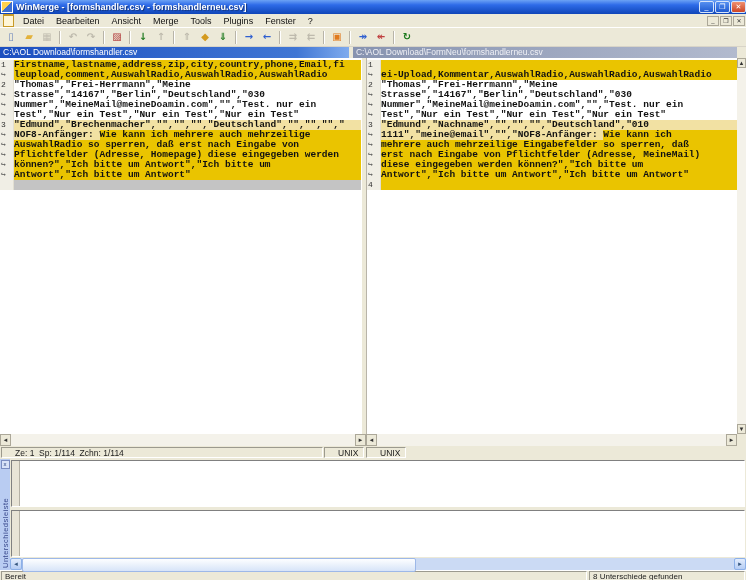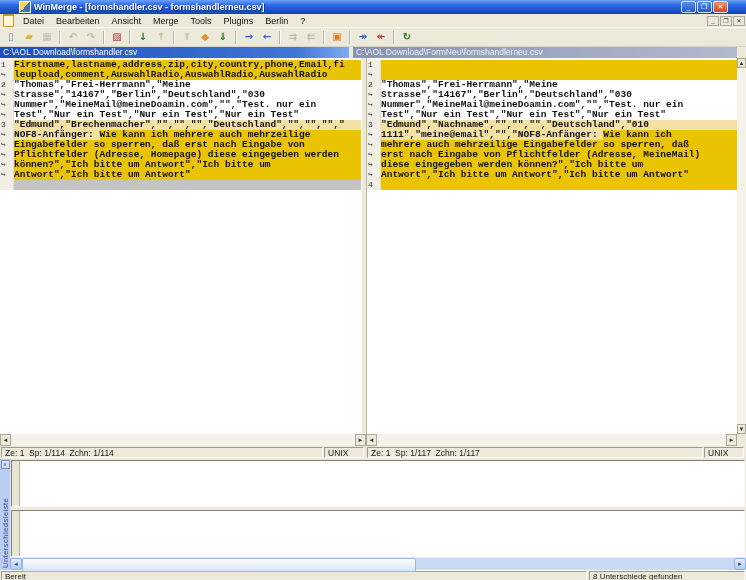--- a/index.html
+++ b/index.html
@@ -1,20 +1,20 @@
 <!DOCTYPE html>
 <html style="--difference: #EAC400; --word_difference: #F2E1A3; --ghost_line: #C4C4C4; --chrome: #ECE9D8; --active_header_start: #1C4FC0; --active_header_end: #4076D4; --inactive_header_start: #8793B0; --inactive_header_end: #B2BACE; --title_start: #2E6BE8; --title_end: #0F45B8; --dock_caption: #B9CCF2; --taskbar_green: #7FA055; --taskbar_blue: #4A6FC4;"><head>
 <meta charset="utf-8">
 <style>
   html,body{margin:0;padding:0;background:#000;}
   .win{position:relative;width:746px;height:580px;overflow:hidden;
        font-family:"Liberation Sans",sans-serif;background:var(--chrome);
        -webkit-font-smoothing:antialiased;}
   
-  .titlebar{height:14px;display:flex;align-items:center;padding:0 18px;
+  .titlebar{height:14px;display:flex;align-items:center;padding:0 0;
     background:linear-gradient(180deg,#6CA2F5 0%,var(--title_start) 35%,var(--title_end) 100%);}
   .app-icon{width:10px;height:10px;margin:0 3px 0 1px;flex:none;border:1px solid #fff;
     background:linear-gradient(135deg,#FFD34E 0%,#FFD34E 50%,#3E6FD0 50%,#3E6FD0 100%);}
   .title-text{flex:1;color:#fff;font-size:9px;font-weight:700;white-space:nowrap;
     overflow:hidden;text-shadow:1px 1px 1px #12337A;}
   .cap-btn{width:15px;height:12px;flex:none;margin-left:1px;border-radius:2px;
     border:1px solid #D6E4FA;color:#fff;font-size:7px;line-height:10px;text-align:center;
     background:linear-gradient(180deg,#558FF0,#1F5AD0);padding:0;font-family:"Liberation Sans",sans-serif;}
   .cap-btn.close{background:linear-gradient(180deg,#F09070,#CE4526);}
   
@@ -73,21 +73,21 @@
     font-size:6px;line-height:10px;text-align:center;color:#333;padding:0;box-sizing:border-box;}
   .htrack{flex:1;}
   .hs-corner{width:9px;background:var(--chrome);}
   
   .pane-status-row{height:13px;display:flex;background:var(--chrome);align-items:center;}
   .pstatus{display:flex;height:13px;align-items:center;}
   .pstatus.left{width:366px;}
   .pstatus.right{width:380px;}
   .cell{font-size:8.5px;color:#222;line-height:10px;white-space:pre;
     border:1px solid;border-color:#9C9A8E #FFFFFF #FFFFFF #9C9A8E;background:var(--chrome);
-    padding:0 3px;height:11px;box-sizing:border-box;display:flex;align-items:center;}
+    padding:0 13px;height:11px;box-sizing:border-box;display:flex;align-items:center;}
   .cell.pos{flex:1;margin:0 1px;}
   .cell.eol{width:40px;flex:none;margin-right:2px;justify-content:flex-start;}
   
   .diffpane{height:111px;display:flex;background:var(--chrome);}
   .dp-caption{width:10px;flex:none;background:var(--dock_caption);display:flex;flex-direction:column;align-items:center;}
   .dp-close{width:9px;height:9px;flex:none;margin-top:1px;border:1px solid #7A8CC0;background:#D8E2F8;
     font-size:6px;line-height:7px;text-align:center;color:#27407E;padding:0;}
   .dp-vtext{flex:1;writing-mode:vertical-rl;transform:rotate(180deg);font-size:7.5px;color:#39498C;
     padding-top:2px;letter-spacing:.5px;white-space:nowrap;overflow:hidden;}
   .dp-body{flex:1;display:flex;flex-direction:column;}
@@ -126,21 +126,21 @@
 
   <div class="menubar">
     <span class="mdi-doc"></span>
     <span style="display:flex;">
         <span class="menu-item">Datei</span>
         <span class="menu-item">Bearbeiten</span>
         <span class="menu-item">Ansicht</span>
         <span class="menu-item">Merge</span>
         <span class="menu-item">Tools</span>
         <span class="menu-item">Plugins</span>
-        <span class="menu-item">Berlin</span>
+        <span class="menu-item">Fenster</span>
         <span class="menu-item">?</span>
       </span>
     <span class="menu-spacer"></span>
     <button class="mdi-btn">_</button>
     <button class="mdi-btn">❐</button>
     <button class="mdi-btn">✕</button>
   </div>
 
   <div class="toolbar">
       <button class="tb">
@@ -256,21 +256,21 @@
           <span class="fill bg-word"></span>
         </div>
         <div class="ed-row">
           <span class="gut wrapg">↪</span>
           <span class="seg bg-word">NOF8-Anfänger: </span>
           <span class="seg bg-diff">Wie kann ich mehrere auch mehrzeilige</span>
           <span class="fill bg-diff"></span>
         </div>
         <div class="ed-row">
           <span class="gut wrapg">↪</span>
-          <span class="seg bg-diff">Eingabefelder so sperren, daß erst nach Eingabe von</span>
+          <span class="seg bg-diff">AuswahlRadio so sperren, daß erst nach Eingabe von</span>
           <span class="fill bg-diff"></span>
         </div>
         <div class="ed-row">
           <span class="gut wrapg">↪</span>
           <span class="seg bg-diff">Pflichtfelder (Adresse, Homepage) diese eingegeben werden</span>
           <span class="fill bg-diff"></span>
         </div>
         <div class="ed-row">
           <span class="gut wrapg">↪</span>
           <span class="seg bg-diff">können?","Ich bitte um Antwort","Ich bitte um</span>
@@ -287,20 +287,21 @@
         </div>
       </div>
     <div class="splitter"></div>
     <div class="editor right">
         <div class="ed-row">
           <span class="gut">1</span>
           <span class="fill bg-diff"></span>
         </div>
         <div class="ed-row">
           <span class="gut wrapg">↪</span>
+          <span class="seg bg-diff">ei-Upload,Kommentar,AuswahlRadio,AuswahlRadio,AuswahlRadio</span>
           <span class="fill bg-diff"></span>
         </div>
         <div class="ed-row">
           <span class="gut">2</span>
           <span class="seg bg-none">"Thomas","Frei-Herrmann","Meine</span>
           <span class="fill bg-none"></span>
         </div>
         <div class="ed-row">
           <span class="gut wrapg">↪</span>
           <span class="seg bg-none">Strasse","14167","Berlin","Deutschland","030</span>
@@ -372,21 +373,20 @@
     </div>
     <div class="hs-corner"></div>
   </div>
 
   <div class="pane-status-row">
     <div class="pstatus left">
       <span class="cell pos">Ze: 1  Sp: 1/114  Zchn: 1/114</span>
       <span class="cell eol">UNIX</span>
     </div>
     <div class="pstatus right">
-      <span class="cell pos">Ze: 1  Sp: 1/117  Zchn: 1/117</span>
       <span class="cell eol">UNIX</span>
     </div>
   </div>
 
   <div class="diffpane">
     <div class="dp-caption">
       <button class="dp-close">x</button>
       <span class="dp-vtext">Unterschiedsleiste</span>
     </div>
     <div class="dp-body">

